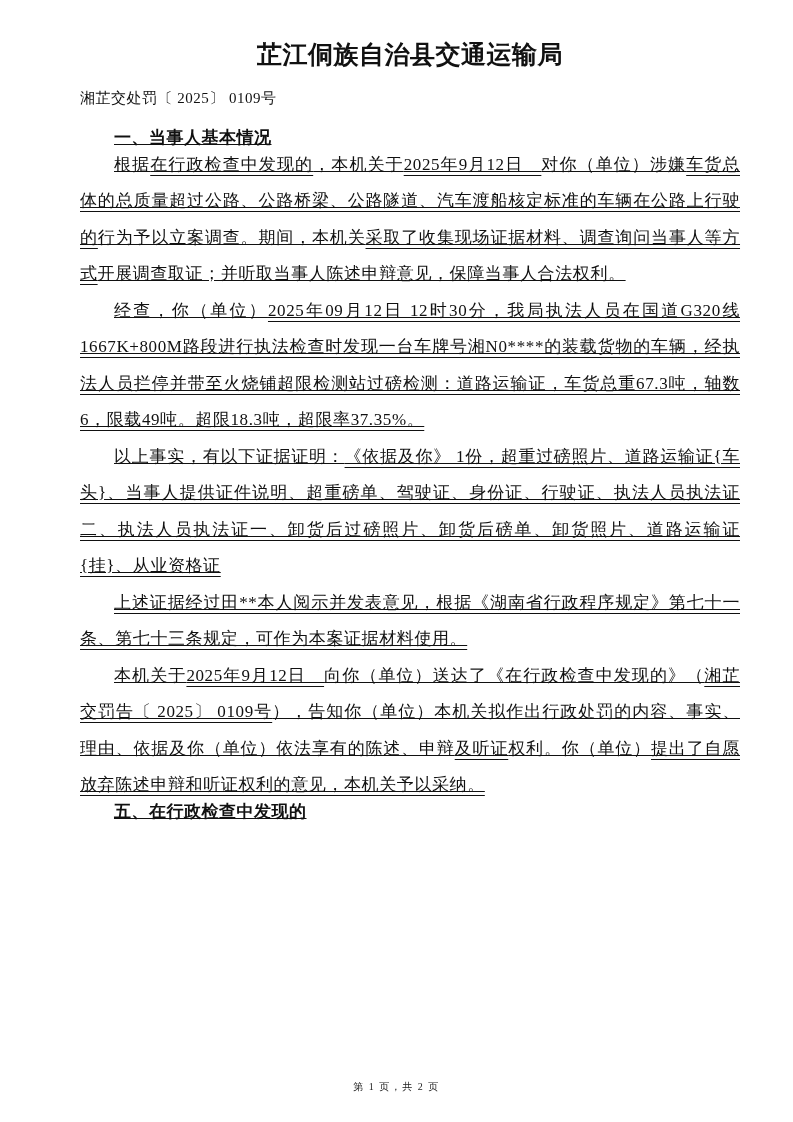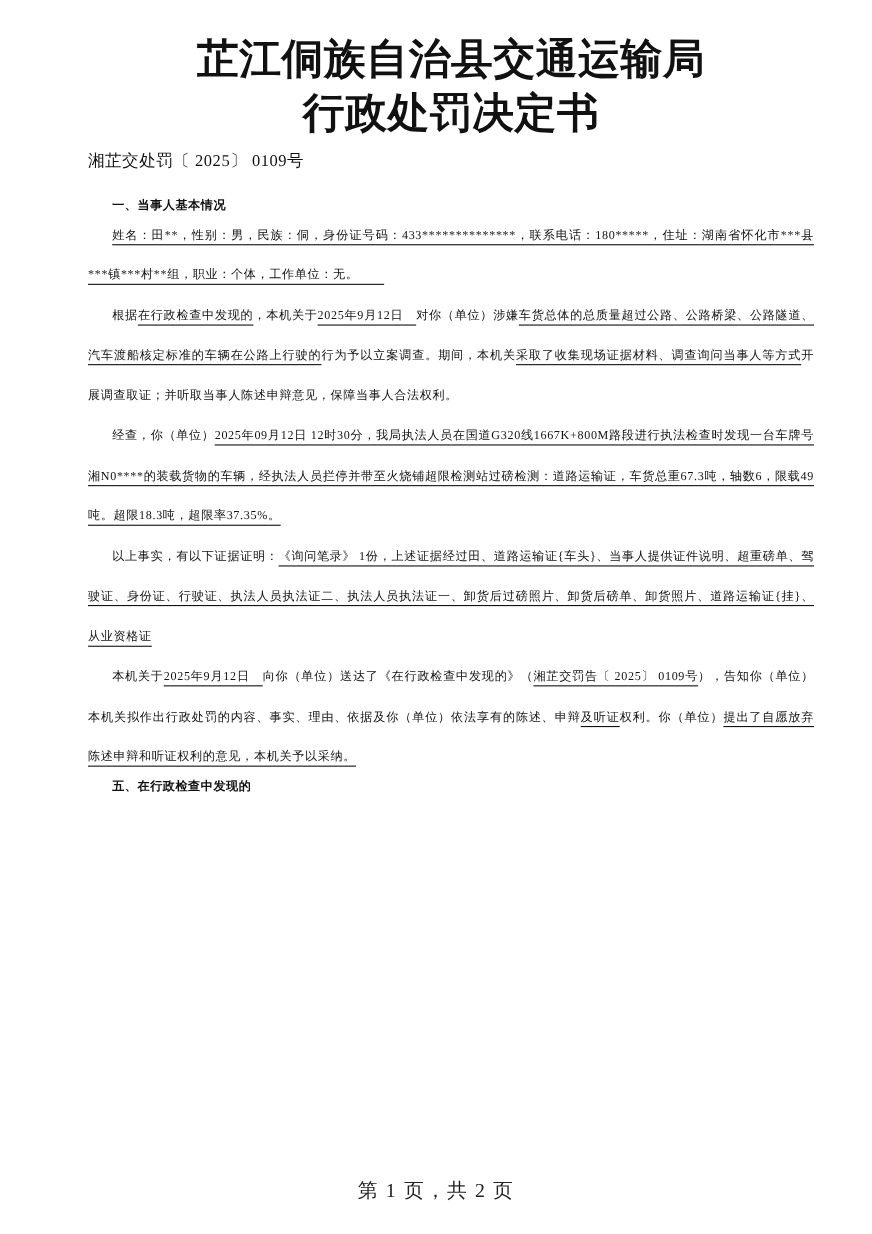--- a/index.html
+++ b/index.html
@@ -16,34 +16,35 @@
     color: #111111;
     box-sizing: border-box;
     padding: 30px 53px 0 80px;
     font-family: "Liberation Serif", "DejaVu Serif", serif;
     overflow: hidden;
   }
   .title {
     text-align: center;
     font-family: "Liberation Sans", "DejaVu Sans", sans-serif;
     font-weight: bold;
-    font-size: 38px;
+    font-size: 25px;
     line-height: 49px;
     letter-spacing: 0.5px;
     white-space: nowrap;
   }
   .doc-number {
     text-align: left;
     font-size: 15px;
     line-height: 22px;
     margin: 8px 0 20px 0;
     letter-spacing: 0.5px;
   }
   .doc-body {
-    font-size: 11px;
+    font-size: 17px;
+    text-decoration: underline;
   }
   .para {
     line-height: 36.5px;
     text-align: justify;
     text-indent: 2em;
     letter-spacing: 0.6px;
     margin: 0;
   }
   .heading {
     font-weight: bold;
@@ -56,35 +57,34 @@
     text-decoration: underline;
     text-decoration-thickness: 1.3px;
     text-underline-offset: 5px;
   }
   .footer {
     position: absolute;
     left: 0;
     right: 0;
     bottom: 28px;
     text-align: center;
-    font-size: 18px;
+    font-size: 10px;
     letter-spacing: 1.5px;
     color: #222222;
   }
 </style>
 </head>
 <body>
 
 <div class="page">
   <div class="title">芷江侗族自治县交通运输局</div>
-  <div class="title">行政处罚决定书</div>
   <div class="doc-number">湘芷交处罚〔 2025〕 0109号</div>
   <div class="doc-body" id="doc-body">
       <div class="heading"><span class="seg">一、当事人基本情况</span></div>
-      <div class="para"><span class="seg u">姓名：田**，性别：男，民族：侗，身份证号码：433**************，联系电话：180*****，住址：湖南省怀化市***县***镇***村**组，职业：个体，工作单位：无。　　</span></div>
       <div class="para"><span class="seg">根据</span><span class="seg u">在行政检查中发现的</span><span class="seg">，本机关于</span><span class="seg u">2025年9月12日　</span><span class="seg">对你（单位）涉嫌</span><span class="seg u">车货总体的总质量超过公路、公路桥梁、公路隧道、汽车渡船核定标准的车辆在公路上行驶的</span><span class="seg">行为予以立案调查。期间，本机关</span><span class="seg u">采取了收集现场证据材料、调查询问当事人等方式</span><span class="seg">开展调查取证；并听取当事人陈述申辩意见，保障当事人合法权利。</span></div>
       <div class="para"><span class="seg">经查，你（单位）</span><span class="seg u">2025年09月12日 12时30分，我局执法人员在国道G320线1667K+800M路段进行执法检查时发现一台车牌号湘N0****的装载货物的车辆，经执法人员拦停并带至火烧铺超限检测站过磅检测：道路运输证，车货总重67.3吨，轴数6，限载49吨。超限18.3吨，超限率37.35%。</span></div>
-      <div class="para"><span class="seg">以上事实，有以下证据证明：</span><span class="seg u">《询问笔录》 1份，上述证据经过田、道路运输证{车头}、当事人提供证件说明、超重磅单、驾驶证、身份证、行驶证、执法人员执法证二、执法人员执法证一、卸货后过磅照片、卸货后磅单、卸货照片、道路运输证{挂}、从业资格证</span></div>
+      <div class="para"><span class="seg">以上事实，有以下证据证明：</span><span class="seg u">《依据及你》 1份，超重过磅照片、道路运输证{车头}、当事人提供证件说明、超重磅单、驾驶证、身份证、行驶证、执法人员执法证二、执法人员执法证一、卸货后过磅照片、卸货后磅单、卸货照片、道路运输证{挂}、从业资格证</span></div>
+      <div class="para"><span class="seg u">上述证据经过田**本人阅示并发表意见，根据《湖南省行政程序规定》第七十一条、第七十三条规定，可作为本案证据材料使用。</span></div>
       <div class="para"><span class="seg">本机关于</span><span class="seg u">2025年9月12日　</span><span class="seg">向你（单位）送达了《在行政检查中发现的》（</span><span class="seg u">湘芷交罚告〔 2025〕 0109号</span><span class="seg">），告知你（单位）本机关拟作出行政处罚的内容、事实、理由、依据及你（单位）依法享有的陈述、申辩</span><span class="seg u">及听证</span><span class="seg">权利。你（单位）</span><span class="seg u">提出了自愿放弃陈述申辩和听证权利的意见，本机关予以采纳。</span></div>
       <div class="heading"><span class="seg">五、在行政检查中发现的</span></div>
     </div>
   <div class="footer">第 1 页，共 2 页</div>
 </div>
 
 </body></html>

